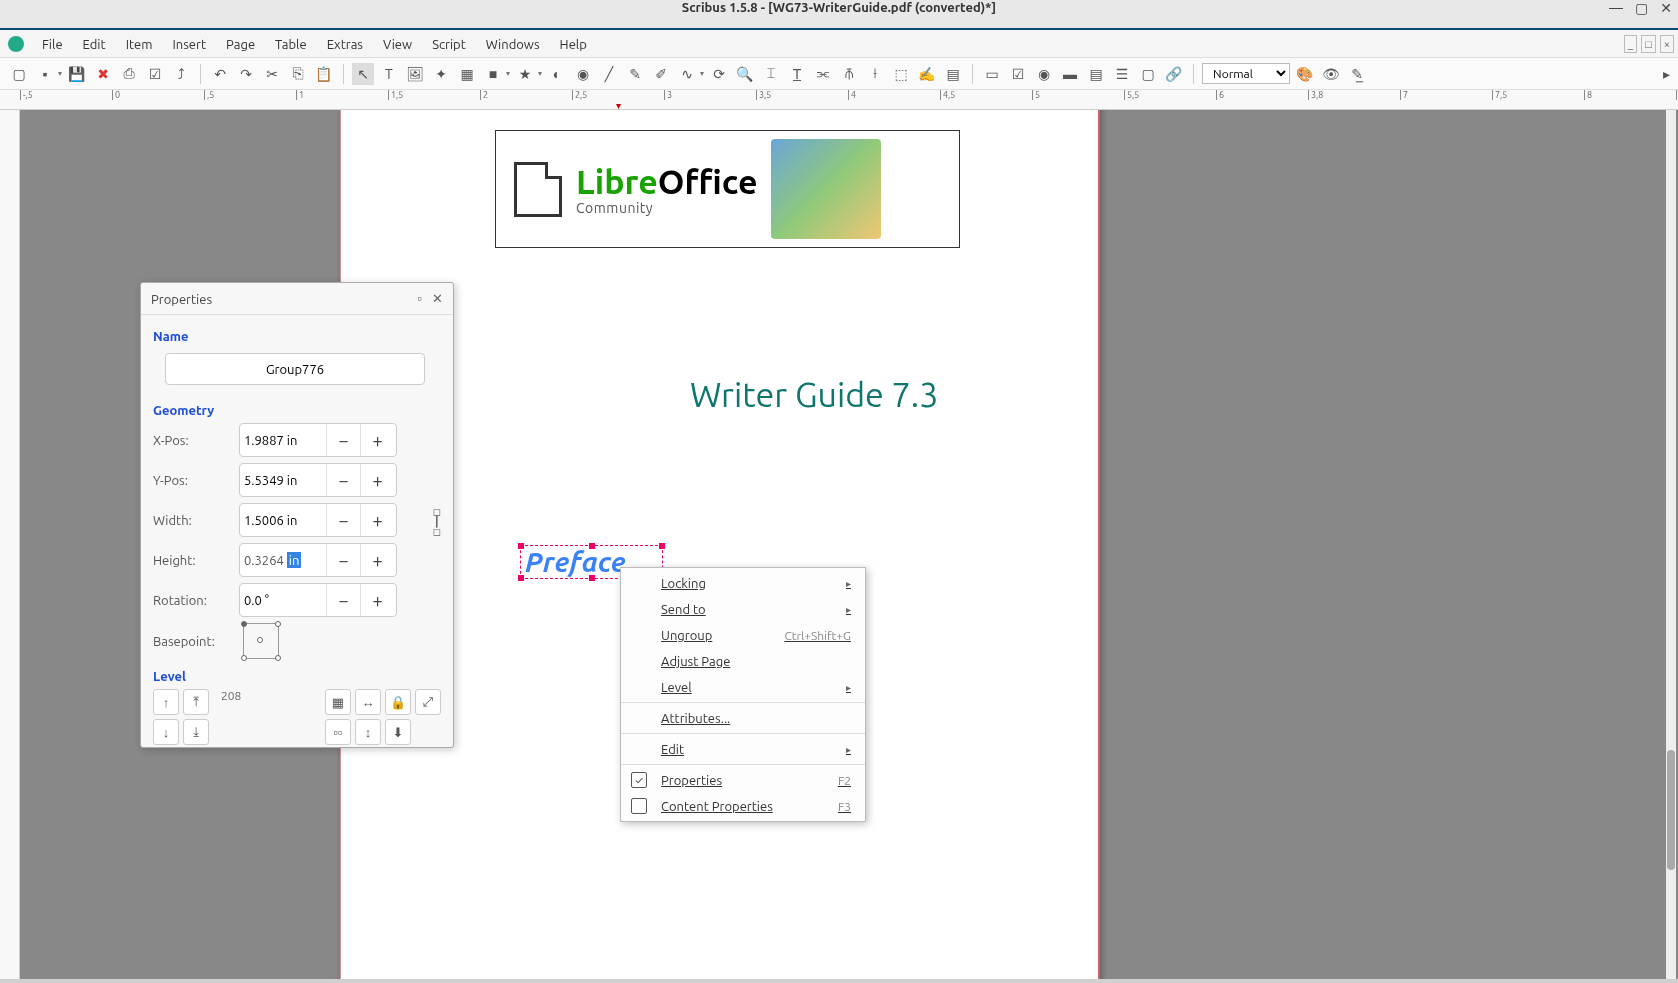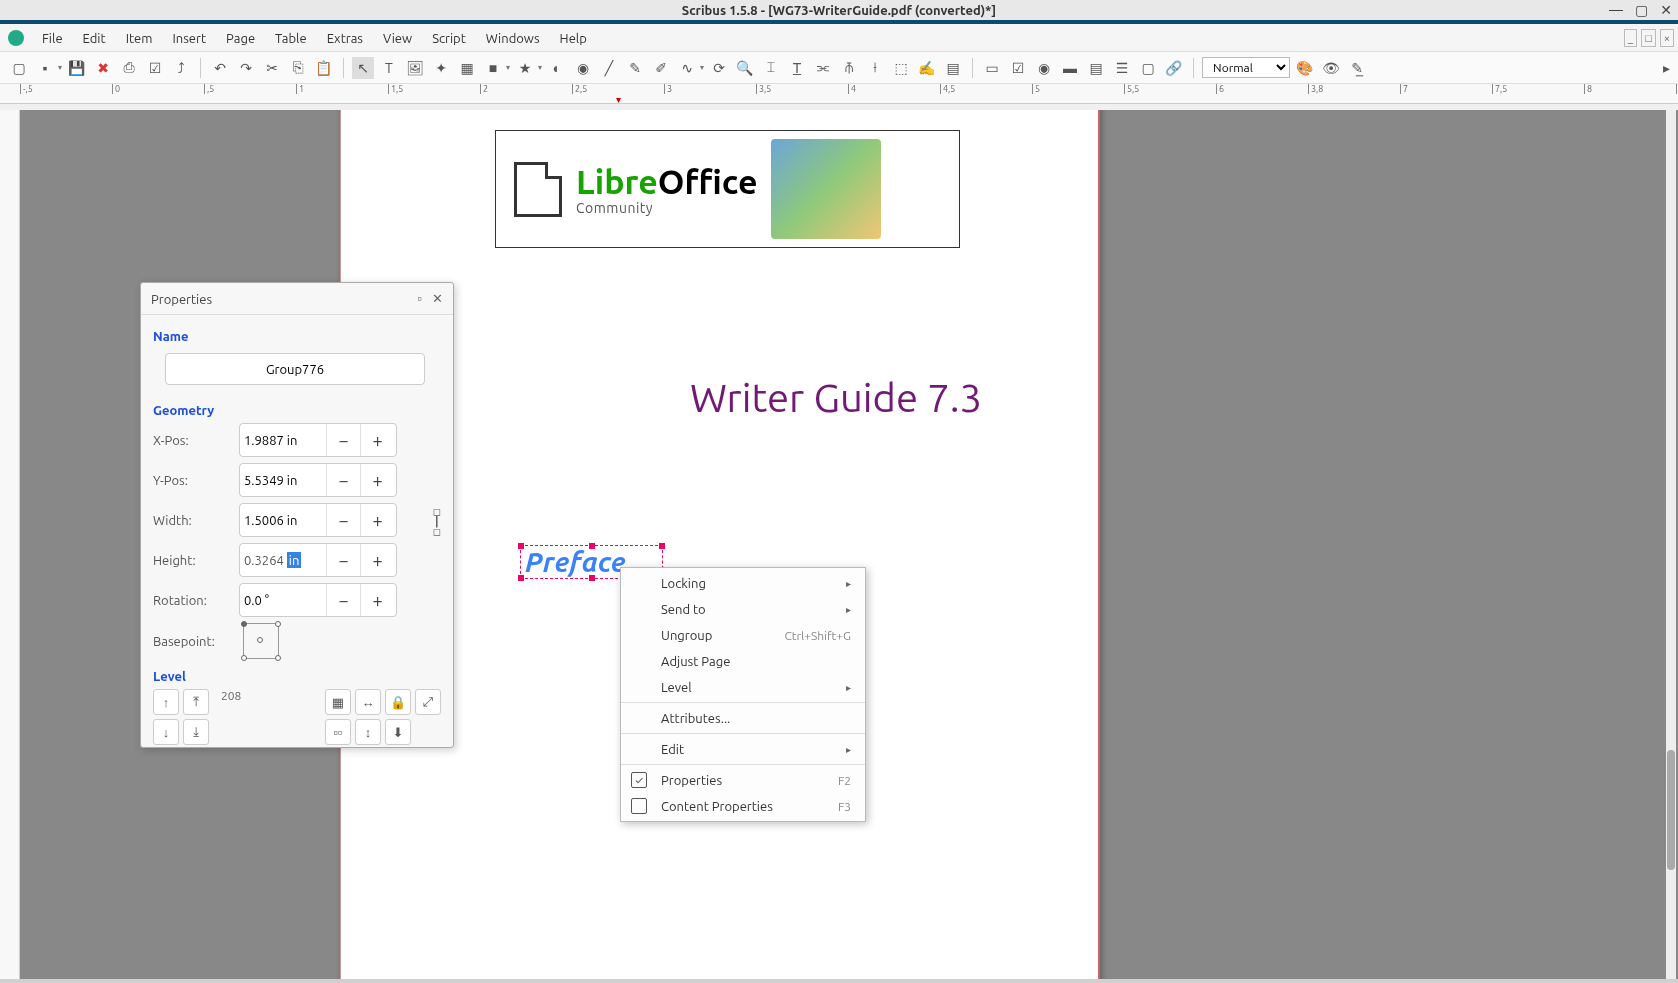--- a/index.html
+++ b/index.html
@@ -1,19 +1,19 @@
 <!DOCTYPE html>
 <html><head>
 <meta charset="utf-8">
 <style>
 * { margin: 0; padding: 0; box-sizing: border-box; font-family: -apple-system, "Segoe UI", Ubuntu, sans-serif; }
 body { background: #f0f0f0; overflow: hidden; width: 1678px; height: 983px; position: relative; }
 
 
-.titlebar { height: 24px; background: #e8e8e8; display: flex; align-items: center; justify-content: center; position: relative; border-bottom: 4px solid #0c4a6e; }
+.titlebar { height: 30px; background: #e8e8e8; display: flex; justify-content: center; position: relative; border-bottom: 2px solid #0c4a6e; }
 .titlebar-text { font-size: 13px; font-weight: 600; color: #333; }
 .window-controls { position: absolute; right: 6px; display: flex; gap: 12px; }
 .window-controls span { font-size: 14px; cursor: pointer; color: #444; }
 
 
 .menubar { height: 28px; background: #f5f5f5; display: flex; align-items: center; padding: 0 8px; border-bottom: 1px solid #ddd; position: relative; }
 .menubar .app-icon { width: 16px; height: 16px; background: #2a8; border-radius: 50%; margin-right: 8px; }
 .menubar .menu-item { padding: 4px 10px; font-size: 13px; cursor: pointer; color: #333; }
 .menubar .right-controls { position: absolute; right: 4px; display: flex; gap: 4px; }
 .menubar .right-controls span { font-size: 11px; color: #666; cursor: pointer; padding: 2px 3px; border: 1px solid #bbb; }
@@ -40,21 +40,21 @@
 
 
 .logo-box { position: absolute; left: 155px; top: 30px; width: 465px; height: 118px; border: 1px solid #333; background: white; display: flex; align-items: center; padding: 10px 18px; gap: 14px; }
 .logo-icon { width: 48px; height: 55px; border: 3px solid #333; position: relative; }
 .logo-icon::after { content: ''; position: absolute; top: -3px; right: -3px; width: 14px; height: 14px; background: white; border-bottom: 3px solid #333; border-left: 3px solid #333; }
 .logo-text .line1 { font-size: 34px; font-weight: 600; }
 .logo-text .line1 .g { color: #18a303; }
 .logo-text .line2 { font-size: 14px; color: #555; letter-spacing: 0.5px; }
 .logo-graphic { width: 110px; height: 100px; background: linear-gradient(135deg,#6ba6d8,#8fc97a,#f0c674); border-radius: 4px; position: relative; }
 
-.guide-title { position: absolute; left: 350px; top: 275px; font-size: 40px; color: #701a75; font-weight: 400; }
+.guide-title { position: absolute; left: 350px; top: 275px; font-size: 34px; color: #0f766e; font-weight: 400; }
 
 .preface-box { position: absolute; left: 180px; top: 445px; width: 143px; height: 34px; border: 1px dashed #e06; font-size: 28px; font-style: italic; font-weight: 600; color: #3b82f6; padding: 0 4px; }
 .preface-box .handle { position: absolute; width: 6px; height: 6px; background: #e06; }
 
 
 .properties-panel { position: absolute; left: 140px; top: 282px; width: 314px; height: 466px; background: #f7f7f7; border: 1px solid #aaa; box-shadow: 2px 2px 8px rgba(0,0,0,0.2); z-index: 50; border-radius: 3px; }
 .panel-titlebar { height: 32px; display: flex; align-items: center; padding: 0 10px; border-bottom: 1px solid #ddd; font-size: 13px; color: #444; }
 .panel-titlebar .panel-ctrls { margin-left: auto; display: flex; gap: 10px; font-size: 13px; color: #666; cursor: pointer; }
 .panel-body { padding: 8px 12px; font-size: 13px; color: #555; overflow: hidden; }
 .panel-section-label { font-weight: 600; margin: 6px 0; color: #1d4ed8; }
@@ -70,21 +70,21 @@
 .link-widget { position: absolute; right: 12px; top: 224px; font-size: 10px; color: #666; line-height: 10px; text-align: center; }
 
 .level-section { margin-top: 10px; }
 .lvl-btn { width: 26px; height: 26px; border: 1px solid #ccc; border-radius: 3px; background: white; display: flex; align-items: center; justify-content: center; font-size: 13px; cursor: pointer; }
 .lvl-group { display: flex; flex-direction: column; gap: 4px; }
 .lvl-right { margin-left: auto; display: flex; gap: 6px; }
 .level-number { font-size: 12px; color: #666; margin-left: 6px; }
 
 
 .context-menu { position: absolute; left: 620px; top: 567px; width: 246px; background: #fdfdfd; border: 1px solid #bbb; box-shadow: 2px 2px 8px rgba(0,0,0,0.25); z-index: 60; padding: 2px 0; font-size: 13px; }
-.context-menu .cm-item { padding: 6px 14px 6px 40px; display: flex; align-items: center; position: relative; cursor: pointer; color: #333; }
+.context-menu .cm-item { padding: 6px 14px 6px 40px; display: flex; align-items: center; position: relative; cursor: pointer; color: #333; text-decoration: underline; }
 .context-menu .cm-item .arrow { margin-left: auto; font-size: 10px; color: #666; }
 .context-menu .cm-item .shortcut { margin-left: auto; font-size: 12px; color: #888; }
 .context-menu .cm-sep { height: 1px; background: #ddd; margin: 2px 0; }
 .context-menu .cm-check { position: absolute; left: 10px; width: 16px; height: 16px; border: 1.5px solid #555; border-radius: 2px; display: flex; align-items: center; justify-content: center; font-size: 11px; }
 
 .statusbar { position: absolute; bottom: 0; left: 0; right: 0; height: 4px; background: #d0d0d0; }
 
 
 .scroll-v { position: absolute; right: 2px; top: 110px; width: 10px; bottom: 4px; background: #eee; }
 .scroll-v .thumb { position: absolute; left: 1px; right: 1px; top: 640px; height: 120px; background: #aaa; border-radius: 4px; }

